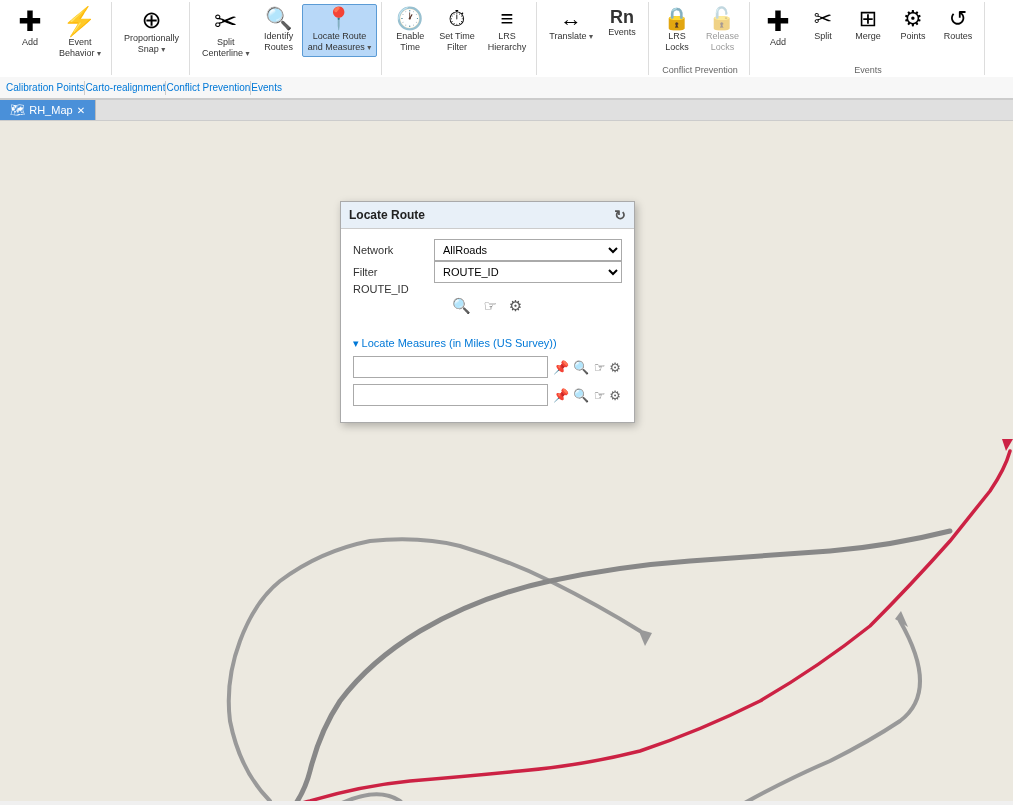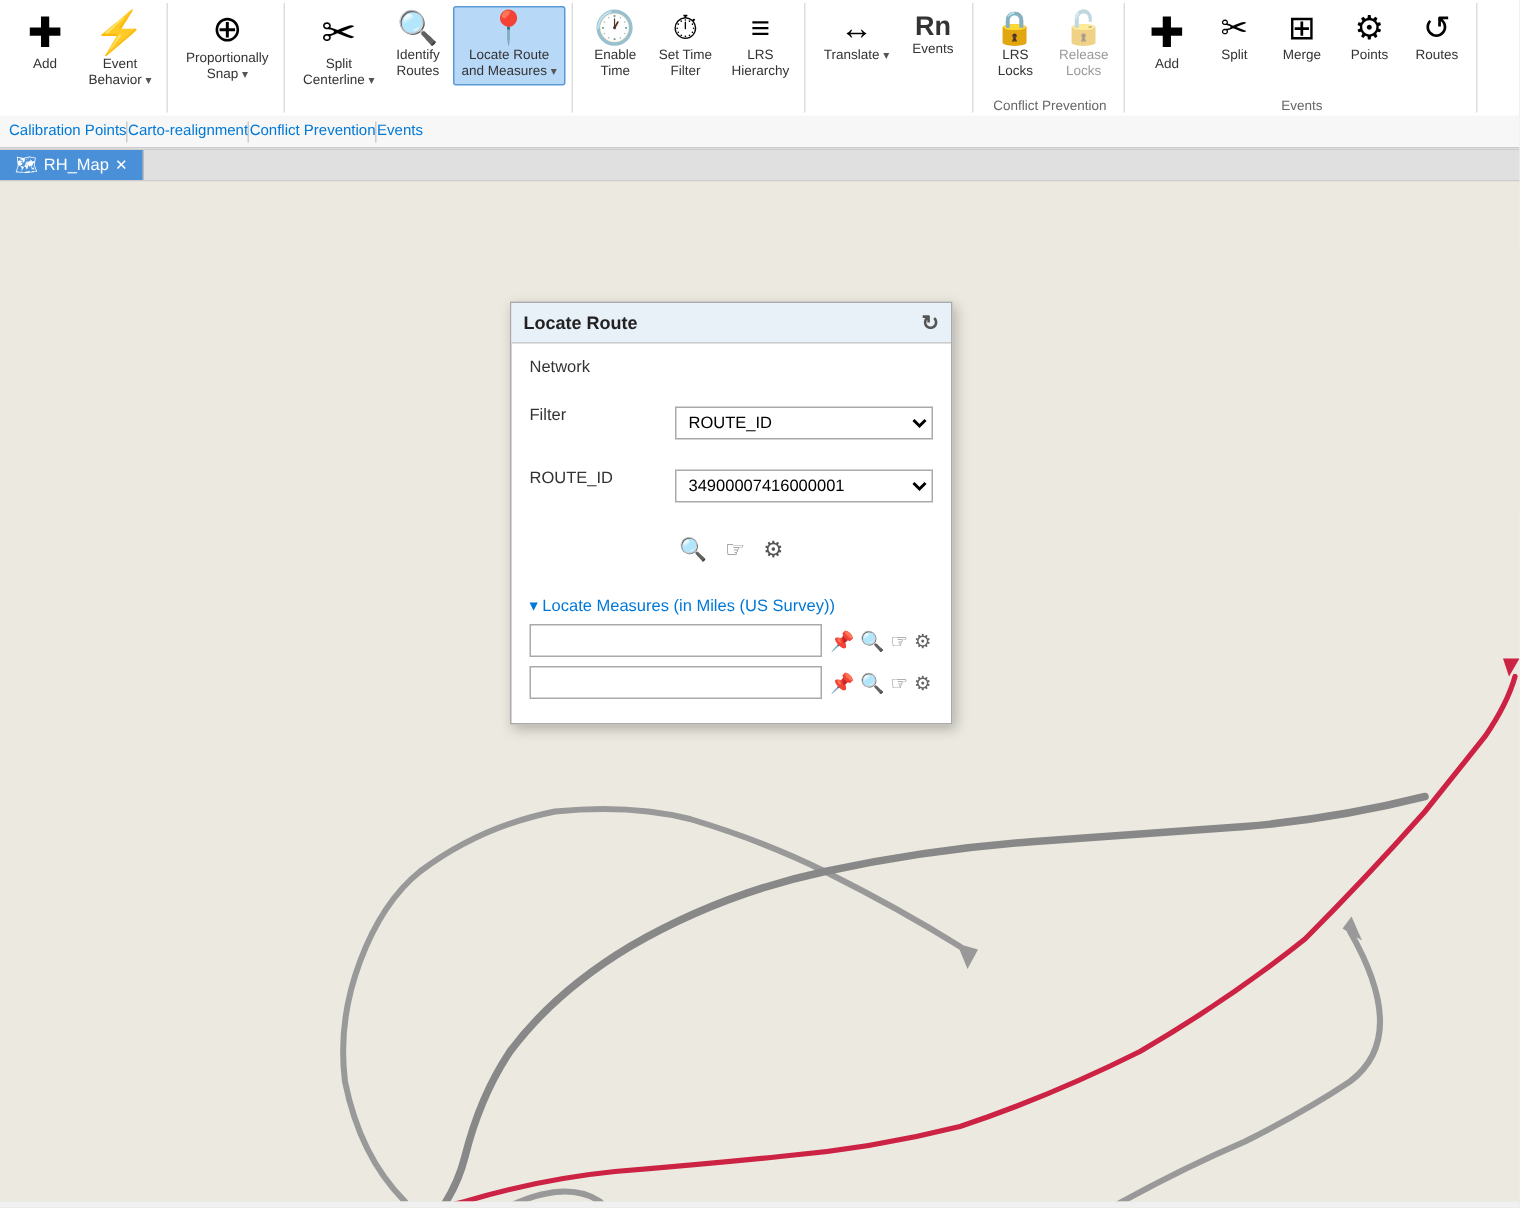--- a/index.html
+++ b/index.html
@@ -21,21 +21,21 @@
     .map-tab .close-btn { font-size: 10px; cursor: pointer; }
 
     
     .map-canvas { position: relative; width: 1013px; height: 680px; background: #e8e8e0; overflow: hidden; }
 
     
     .popup { position: absolute; top: 80px; left: 340px; width: 295px; background: #fff; border: 1px solid #aaa; box-shadow: 2px 3px 8px rgba(0,0,0,0.25); z-index: 100; }
     .popup-header { background: #e8f0f8; border-bottom: 1px solid #ccc; padding: 5px 8px; display: flex; justify-content: space-between; align-items: center; font-size: 12px; font-weight: bold; color: #222; }
     .popup-refresh { cursor: pointer; font-size: 14px; color: #555; }
     .popup-body { padding: 10px 12px; }
-    .form-row { display: flex; align-items: flex-start; margin-bottom: 20px; gap: 22px; }
+    .form-row { display: flex; align-items: center; margin-bottom: 0; gap: 6px; }
     .form-label { width: 75px; font-size: 11px; color: #333; flex-shrink: 0; }
     .form-select { flex: 1; font-size: 11px; border: 1px solid #aaa; padding: 2px 4px; background: #fff; height: 22px; }
     .form-actions { display: flex; justify-content: center; gap: 8px; margin-bottom: 8px; }
     .form-icon-btn { background: none; border: none; cursor: pointer; font-size: 15px; color: #555; padding: 2px; }
     .locate-measures { margin-top: 20px; }
     .locate-measures-header { color: #0078d7; font-size: 11px; cursor: pointer; margin-bottom: 6px; }
     .measure-row { display: flex; align-items: center; gap: 4px; margin-bottom: 6px; }
     .measure-input { flex: 1; height: 22px; border: 1px solid #aaa; padding: 2px 4px; font-size: 11px; }
     .measure-icons { display: flex; gap: 2px; }
     .measure-icon { font-size: 13px; color: #666; cursor: pointer; padding: 1px; }
@@ -221,34 +221,34 @@
 
   <div class="popup">
     <div class="popup-header">
       <span>Locate Route</span>
       <span class="popup-refresh" title="Refresh">↻</span>
     </div>
     <div class="popup-body">
 
       <div class="form-row">
         <span class="form-label">Network</span>
+        <select class="form-select">
+          <option value="AllRoads">AllRoads</option>
+        </select>
       </div>
 
       <div class="form-row">
         <span class="form-label">Filter</span>
         <select class="form-select">
           <option>ROUTE_ID</option>
         </select>
       </div>
 
       <div class="form-row">
         <span class="form-label">ROUTE_ID</span>
-        <select class="form-select">
-          <option>34900007416000001</option>
-        </select>
       </div>
 
       <div class="form-actions">
         <button class="form-icon-btn" title="Search">🔍</button>
         <button class="form-icon-btn" title="Select">☞</button>
         <button class="form-icon-btn" title="Settings">⚙</button>
       </div>
 
       <div class="locate-measures">
         <div class="locate-measures-header">▾ Locate Measures (in Miles (US Survey))</div>

